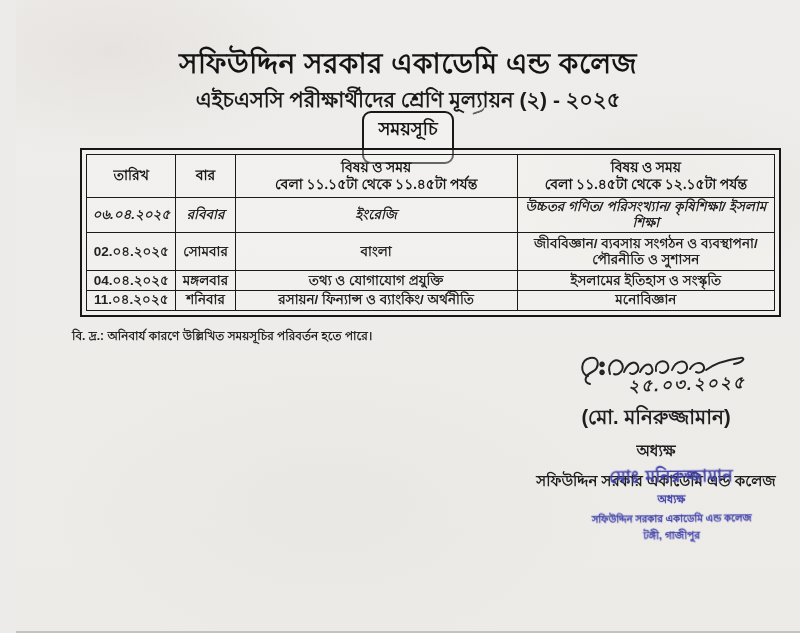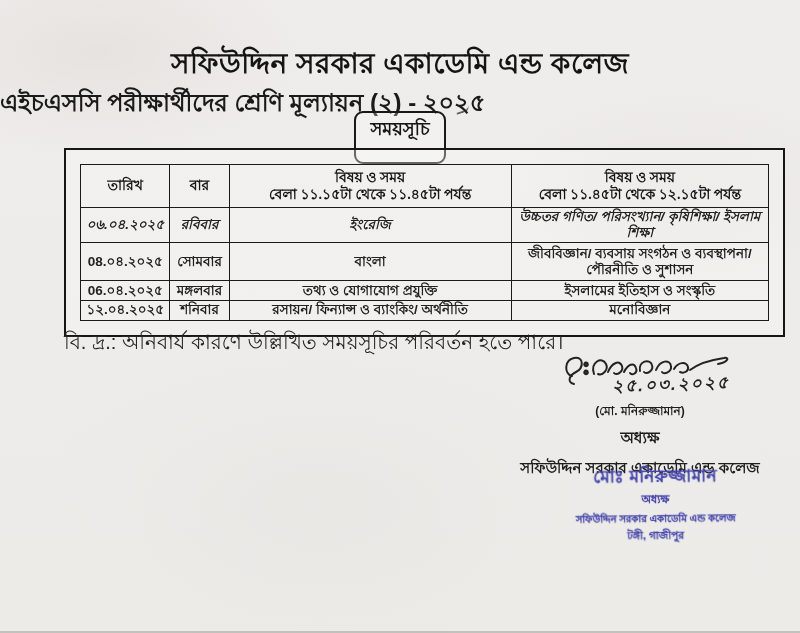--- a/index.html
+++ b/index.html
@@ -11,45 +11,46 @@
     position: relative;
     overflow: hidden;
   }
   .page {
     position: absolute; inset: 0;
     background:
       radial-gradient(ellipse 300px 150px at 12% 8%, rgba(222,218,214,0.55), rgba(0,0,0,0) 70%),
       radial-gradient(ellipse 260px 140px at 85% 30%, rgba(226,223,219,0.45), rgba(0,0,0,0) 70%),
       radial-gradient(ellipse 400px 220px at 40% 80%, rgba(228,226,222,0.4), rgba(0,0,0,0) 70%),
       linear-gradient(#efedeb, #ecebe8);
+    margin-left: 16px;
   }
   .page::after {
     content: ""; position: absolute; left: 0; right: 0; bottom: 0; height: 2px;
     background: rgba(120,118,115,0.35);
   }
   .title {
     position: absolute; top: 42px; left: 0; width: 100%;
     text-align: center; font-size: 28px; font-weight: 700; color: #141414;
     letter-spacing: 0.5px;
   }
   .subtitle {
     position: absolute; top: 84px; left: 0; width: 100%;
-    text-align: left; font-size: 24px; font-weight: 700; color: #1a1a1a;
+    text-align: center; font-size: 21px; font-weight: 700; color: #1a1a1a;
   }
   .badge-wrap { position: absolute; top: 111px; left: 0; width: 100%; text-align: center; }
   .badge {
     display: inline-block;
     border: 2.5px solid #181818; border-radius: 9px;
     padding: 2px 14px 16px 14px;
     font-size: 18px; font-weight: 700; color: #161616;
     background: rgba(255,255,255,0.25);
   }
   .table-wrap {
     position: absolute; left: 64px; top: 148px; width: 689px;
-    border: 2px solid #161616; padding: 14px; background: rgba(250,249,247,0.35);
+    border: 2px solid #161616; padding: 4px; background: rgba(250,249,247,0.35);
   }
   table {
     border-collapse: collapse; width: 100%;
     table-layout: fixed;
   }
   th, td {
     border: 1.5px solid #1a1a1a;
     text-align: center; vertical-align: middle;
     padding: 1px 4px;
     overflow: hidden;
@@ -61,37 +62,37 @@
   col.c-s1   { width: 41%; }
   col.c-s2   { width: 37.4%; }
   tr.hd  { height: 43px; }
   tr.r1  { height: 20px; font-style: italic; }
   tr.r2  { height: 38px; }
   tr.r3  { height: 20px; }
   tr.r4  { height: 19px; }
   tr.r5  { height: 19px; }
   .th-sub { font-weight: 700; font-family: Liberation Serif, serif; }
   .note {
-    position: absolute; left: 64px; top: 327px;
-    font-size: 20px; font-weight: 400; color: #242424;
+    position: absolute; left: 56px; top: 327px;
+    font-size: 12px; font-weight: 700; color: #242424;
   }
   .sig-scrawl {
     position: absolute; left: 558px; top: 346px; width: 178px; height: 42px;
   }
   .hw-date {
     position: absolute; left: 612px; top: 371px;
     font-size: 17px; font-weight: 700; font-style: italic;
     color: #232323; letter-spacing: 2px;
     transform: rotate(-2deg);
   }
   .sig-block {
     position: absolute; left: 512px; top: 402px; width: 256px;
     text-align: center; color: #1e1e1e;
   }
-  .sig-name { font-size: 12px; font-weight: 700; }
+  .sig-name { font-size: 20px; font-weight: 700; }
   .sig-role { font-size: 15.5px; font-weight: 700; margin-top: 4px; }
   .sig-inst { font-size: 15px;  font-weight: 700; margin-top: 4px; white-space: nowrap; }
   .stamp {
     position: absolute; left: 548px; top: 463px; width: 215px;
     text-align: center;
     color: #4343a9;
     transform: rotate(-0.6deg);
     text-shadow: 0 0 1px rgba(67,67,169,0.55);
     filter: blur(0.2px);
   }
@@ -139,33 +140,33 @@
           <div class="th-sub">বেলা ১১.৪৫টা থেকে ১২.১৫টা পর্যন্ত</div>
         </th>
       </tr>
       <tr class="r1">
         <td>০৬.০৪.২০২৫</td>
         <td>রবিবার</td>
         <td>ইংরেজি</td>
         <td>উচ্চতর গণিত/ পরিসংখ্যান/ কৃষিশিক্ষা/ ইসলাম শিক্ষা</td>
       </tr>
       <tr class="r2">
-        <td>08.০৪.২০২৫</td>
+        <td>02.০৪.২০২৫</td>
         <td>সোমবার</td>
         <td>বাংলা</td>
         <td>জীববিজ্ঞান/ ব্যবসায় সংগঠন ও ব্যবস্থাপনা/ পৌরনীতি ও সুশাসন</td>
       </tr>
       <tr class="r3">
-        <td>06.০৪.২০২৫</td>
+        <td>04.০৪.২০২৫</td>
         <td>মঙ্গলবার</td>
         <td>তথ্য ও যোগাযোগ প্রযুক্তি</td>
         <td>ইসলামের ইতিহাস ও সংস্কৃতি</td>
       </tr>
       <tr class="r5">
-        <td>১২.০৪.২০২৫</td>
+        <td>11.০৪.২০২৫</td>
         <td>শনিবার</td>
         <td>রসায়ন/ ফিন্যান্স ও ব্যাংকিং/ অর্থনীতি</td>
         <td>মনোবিজ্ঞান</td>
       </tr>
     </tbody>
       </table>
   </div>
 
   <div class="note">বি. দ্র.: অনিবার্য কারণে উল্লিখিত সময়সূচির পরিবর্তন হতে পারে।</div>
 

